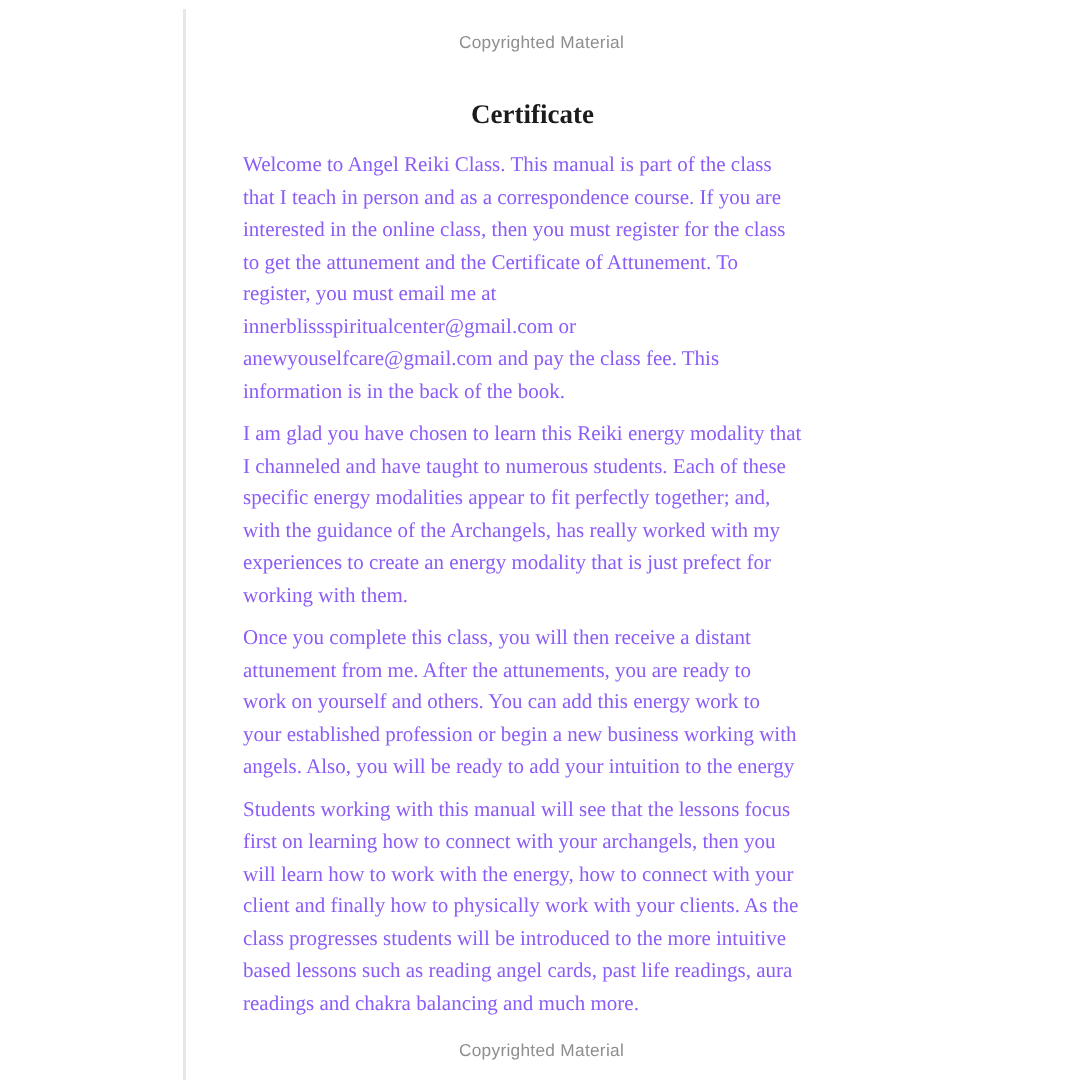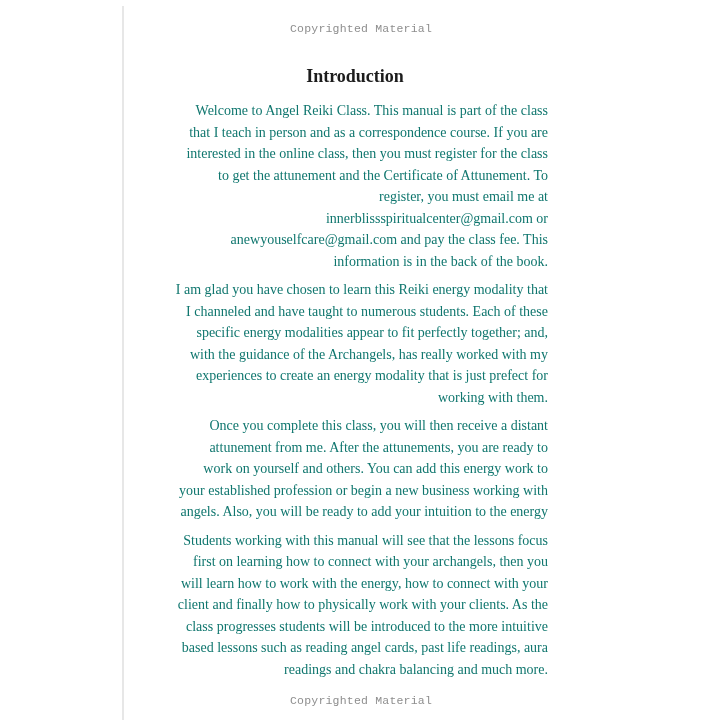--- a/index.html
+++ b/index.html
@@ -21,21 +21,21 @@
     top: 6px;
     width: 2px;
     height: 714px;
     background: #e7e7e7;
   }
   .copyright {
     position: absolute;
     left: 122px;
     width: 478px;
     text-align: center;
-    font-family: Liberation Mono, monospace;
+    font-family: Liberation Sans, sans-serif;
     font-size: 11.5px;
     line-height: 14px;
     color: #8e8e8e;
     letter-spacing: 0.2px;
   }
   .copyright.top { top: 22px; }
   .copyright.bottom { top: 694px; }
   .column {
     position: absolute;
     left: 162px;
@@ -48,36 +48,35 @@
     font-size: 18px;
     line-height: 24px;
     font-weight: bold;
     text-align: center;
     color: #1c1c1c;
   }
   .body-paragraph {
     margin: 0 0 7px 0;
     font-size: 14px;
     line-height: 21.5px;
-    color: #0f766e;
+    color: #8b5cf6;
     white-space: pre;
-    text-align: right;
   }
 </style>
 </head>
 <body>
 
 <div class="canvas">
 
   <div class="page-edge"></div>
 
   <div class="copyright top">Copyrighted Material</div>
 
   <div class="column">
-    <h1 class="page-title">Introduction</h1>
+    <h1 class="page-title">Certificate</h1>
 
     <p class="body-paragraph">Welcome to Angel Reiki Class. This manual is part of the class
 that I teach in person and as a correspondence course. If you are
 interested in the online class, then you must register for the class
 to get the attunement and the Certificate of Attunement. To
 register, you must email me at
 innerblissspiritualcenter@gmail.com or
 anewyouselfcare@gmail.com and pay the class fee. This
 information is in the back of the book.</p>
 

